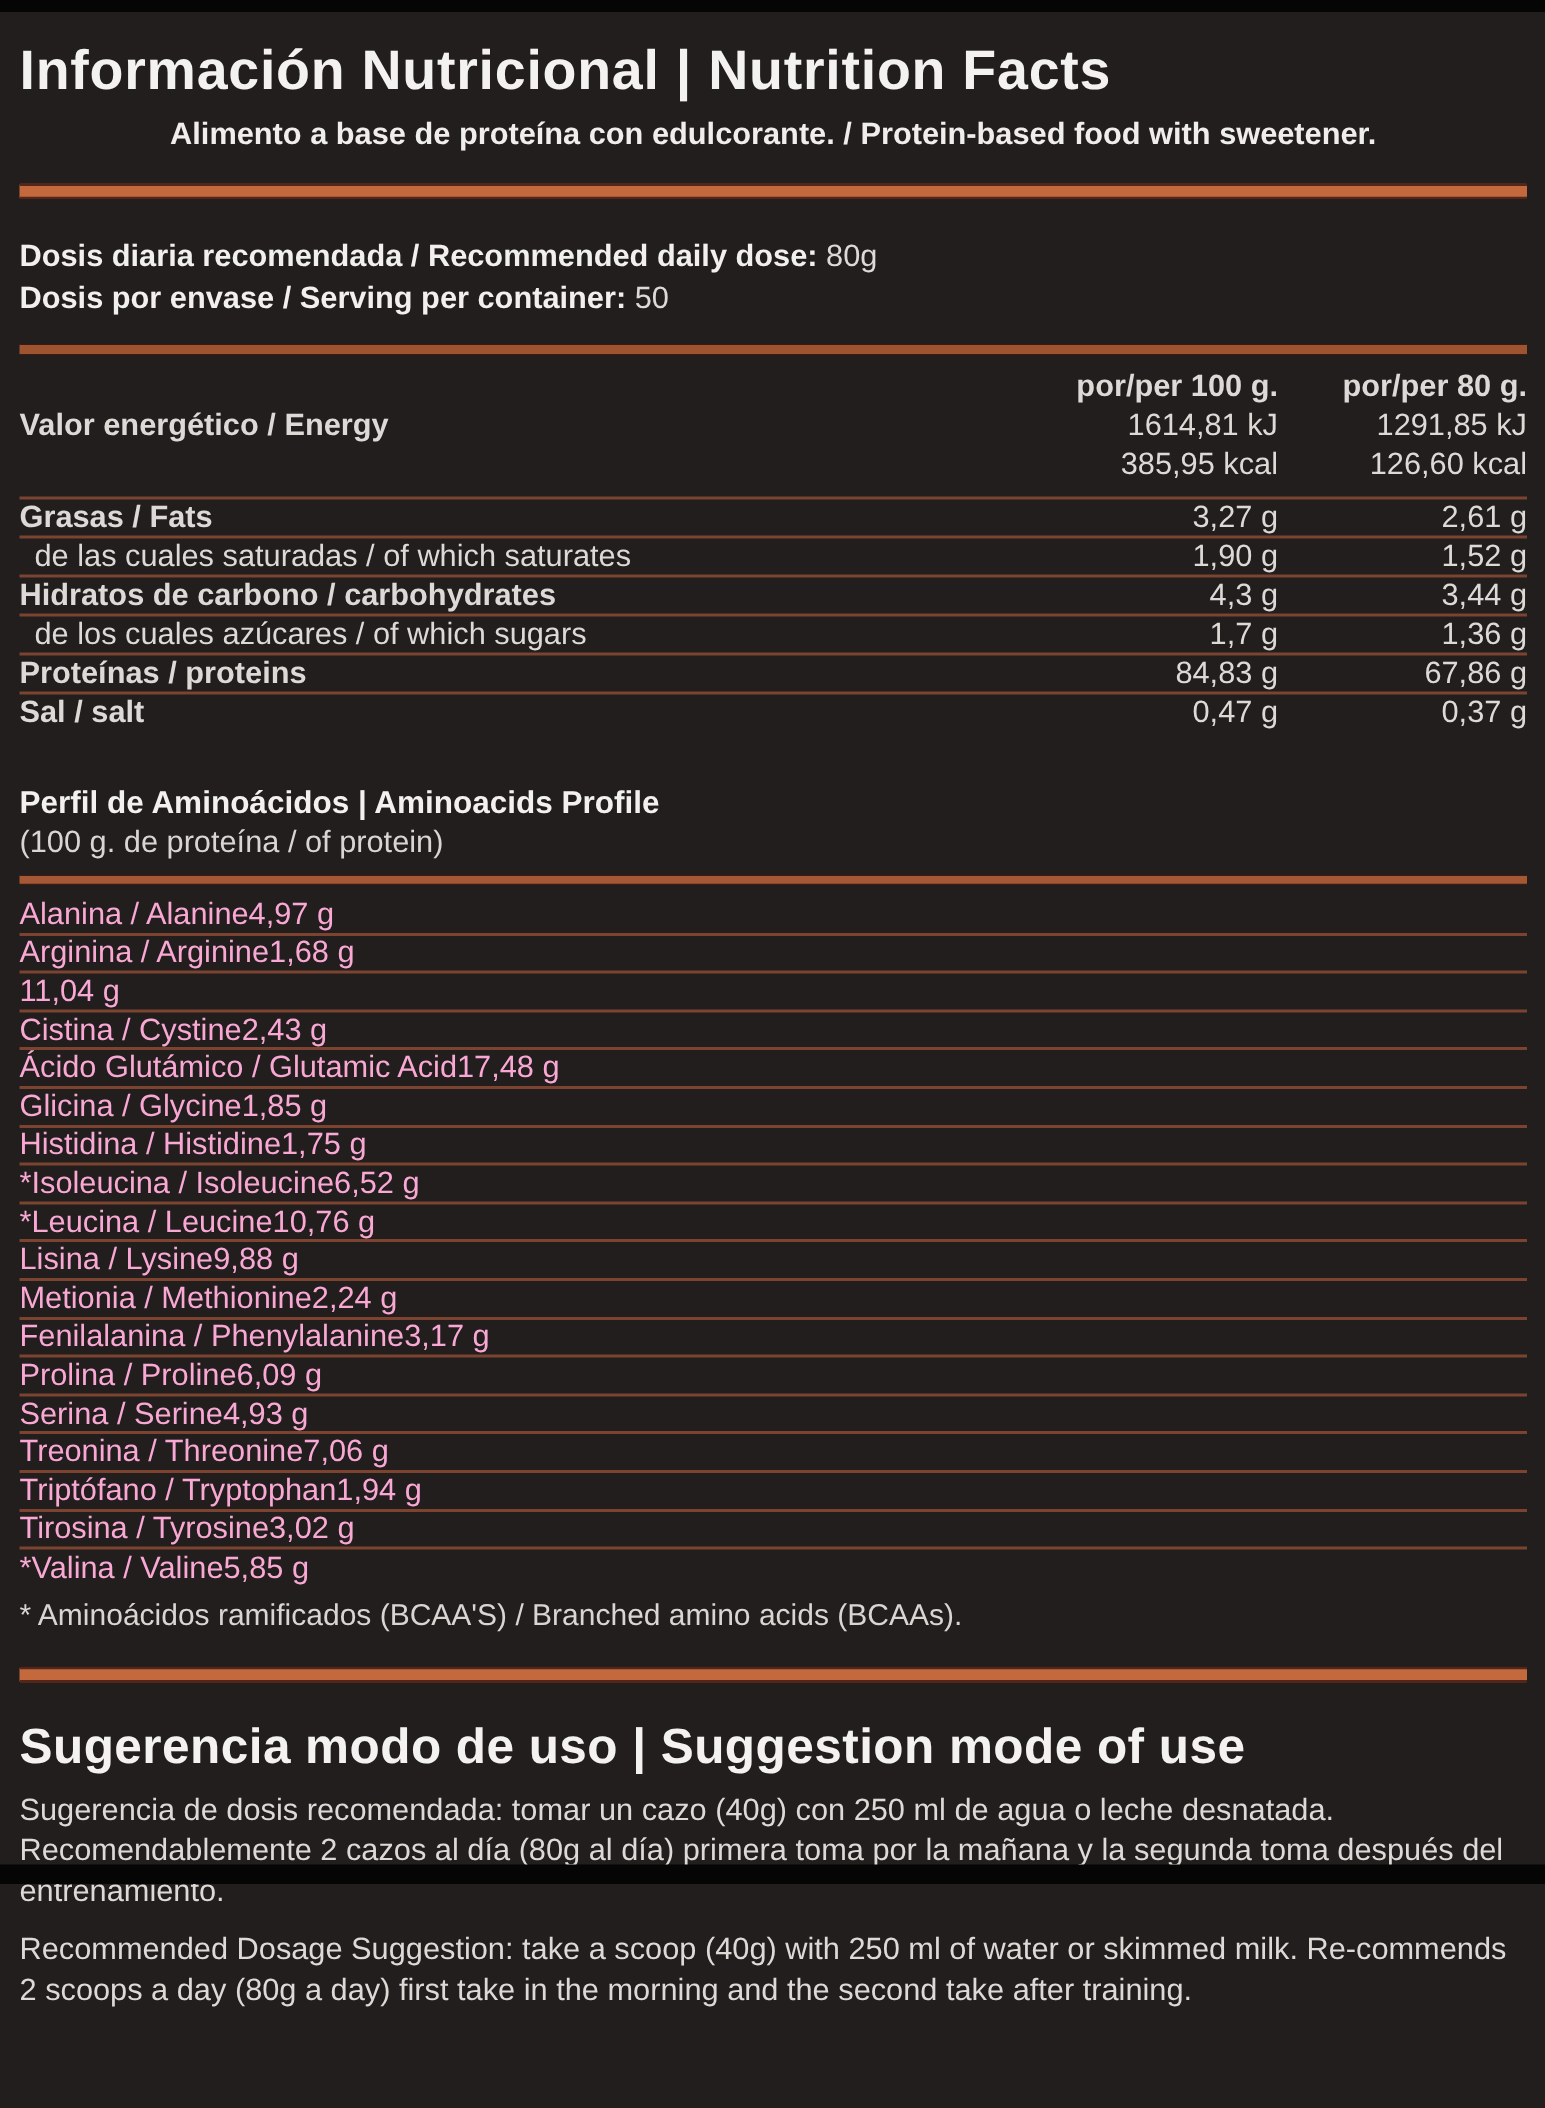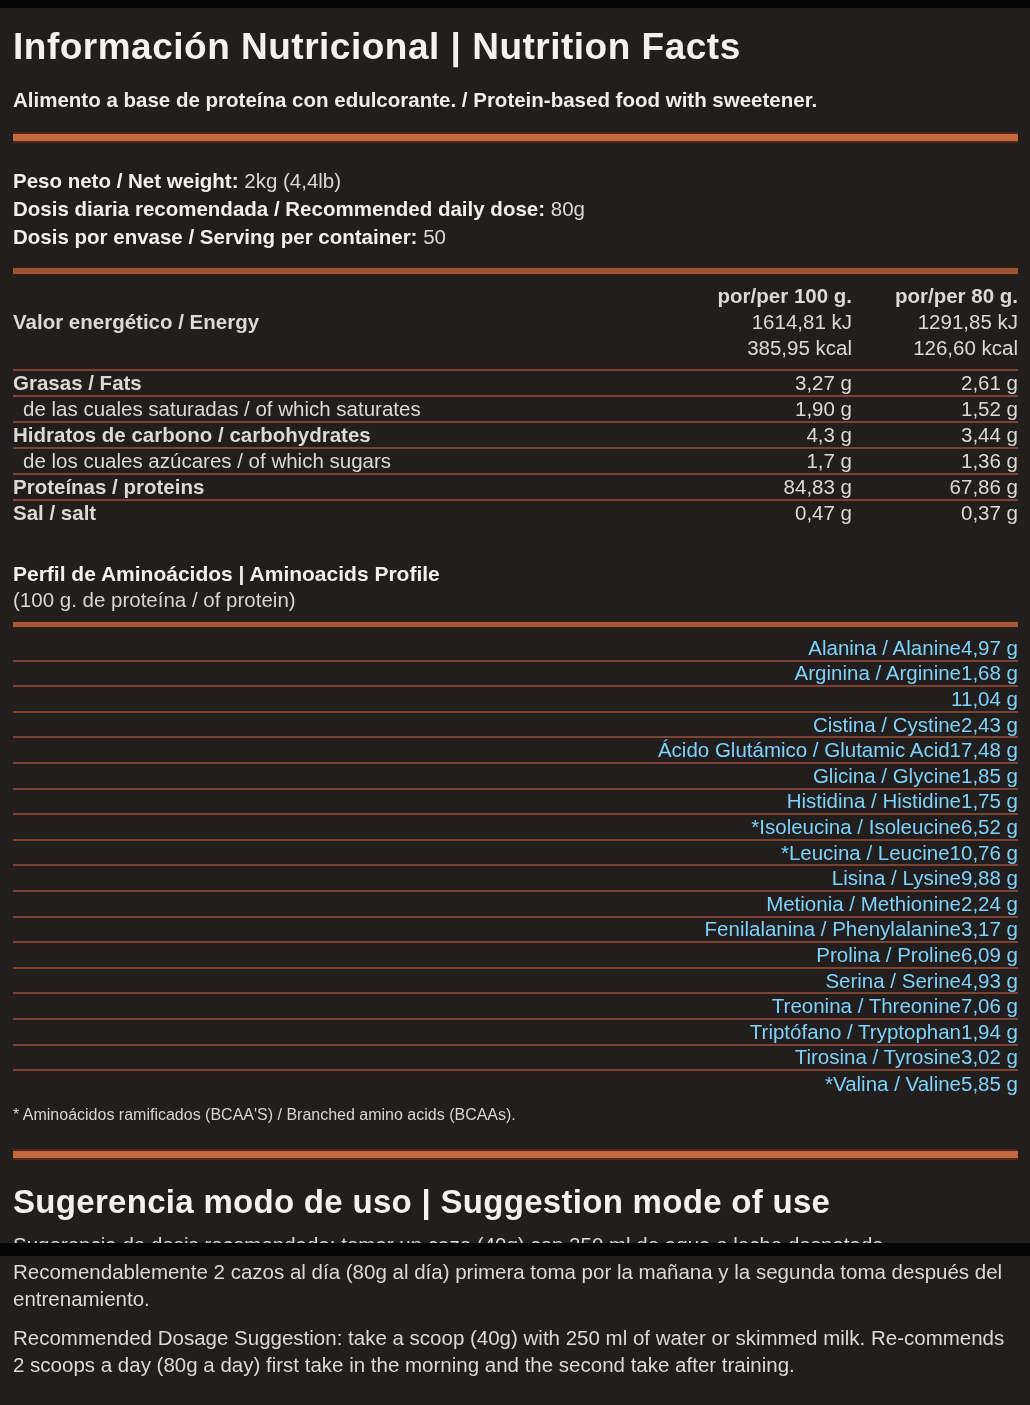--- a/index.html
+++ b/index.html
@@ -19,25 +19,26 @@
 
   h1.title {
     margin-top:18px;
     font-size:37px;
     font-weight:bold;
     letter-spacing:0.5px;
     color:#f4f2f0;
     line-height:42px;
   }
   .subtitle {
-    margin-top:20px;
+    margin-top:10px;
     font-size:20.5px;
     font-weight:bold;
     color:#f0eeec;
     line-height:24px;
+    text-align:center;
   }
   .bar { border-radius:1px; }
   .bar.orange {
     margin-top:20px;
     height:11px;
     background:#c4683e;
     border-top:2px solid #52261a;
     border-bottom:2px solid #52261a;
   }
   .product-info { margin-top:24px; font-size:20.5px; line-height:28px; }
@@ -72,28 +73,28 @@
   .rows { margin-top:8px; }
   .rows .nrow { border-top:2px solid #7c4430; height:26px; }
   .rows .nrow .cell.label.sub { padding-left:10px; }
 
   .amino-head { margin-top:36px; }
   .amino-title { font-size:21px; font-weight:bold; color:#f3f1ef; line-height:26px; }
   .amino-sub { font-size:20.5px; font-weight:normal; color:#d8d5d2; line-height:26px; }
   .atable { margin-top:8px; font-size:20.5px; }
   .arow {
     display:flex;
-    justify-content:flex-end;
+    justify-content:flex-start;
     align-items:center;
     height:25.6px;
     border-bottom:2px solid #7c4430;
-    color:#7dd3fc;
+    color:#f9a8d4;
   }
   .arow:last-child { border-bottom:none; }
-  .footnote { margin-top:5px; font-size:16px; color:#d8d5d2; line-height:26px; }
+  .footnote { margin-top:5px; font-size:20px; color:#d8d5d2; line-height:26px; }
 
   .bar.orange2 {
     margin-top:21px;
     height:11px;
     background:#c4683e;
     border-top:2px solid #52261a;
     border-bottom:2px solid #52261a;
   }
   h2.usage-title {
     margin-top:22px;
@@ -114,24 +115,20 @@
 
   <div class="content">
 
     <h1 class="title">Información Nutricional | Nutrition Facts</h1>
     <p class="subtitle">Alimento a base de proteína con edulcorante. / Protein-based food with sweetener.</p>
 
     <div class="bar orange"></div>
 
     <div class="product-info">
       <div>
-        <span class="b">Peso neto / Net weight:</span>
-        <span class="v">2kg (4,4lb)</span>
-      </div>
-      <div>
         <span class="b">Dosis diaria recomendada / Recommended daily dose:</span>
         <span class="v">80g</span>
       </div>
       <div>
         <span class="b">Dosis por envase / Serving per container:</span>
         <span class="v">50</span>
       </div>
     </div>
 
     <div class="bar rust"></div>

